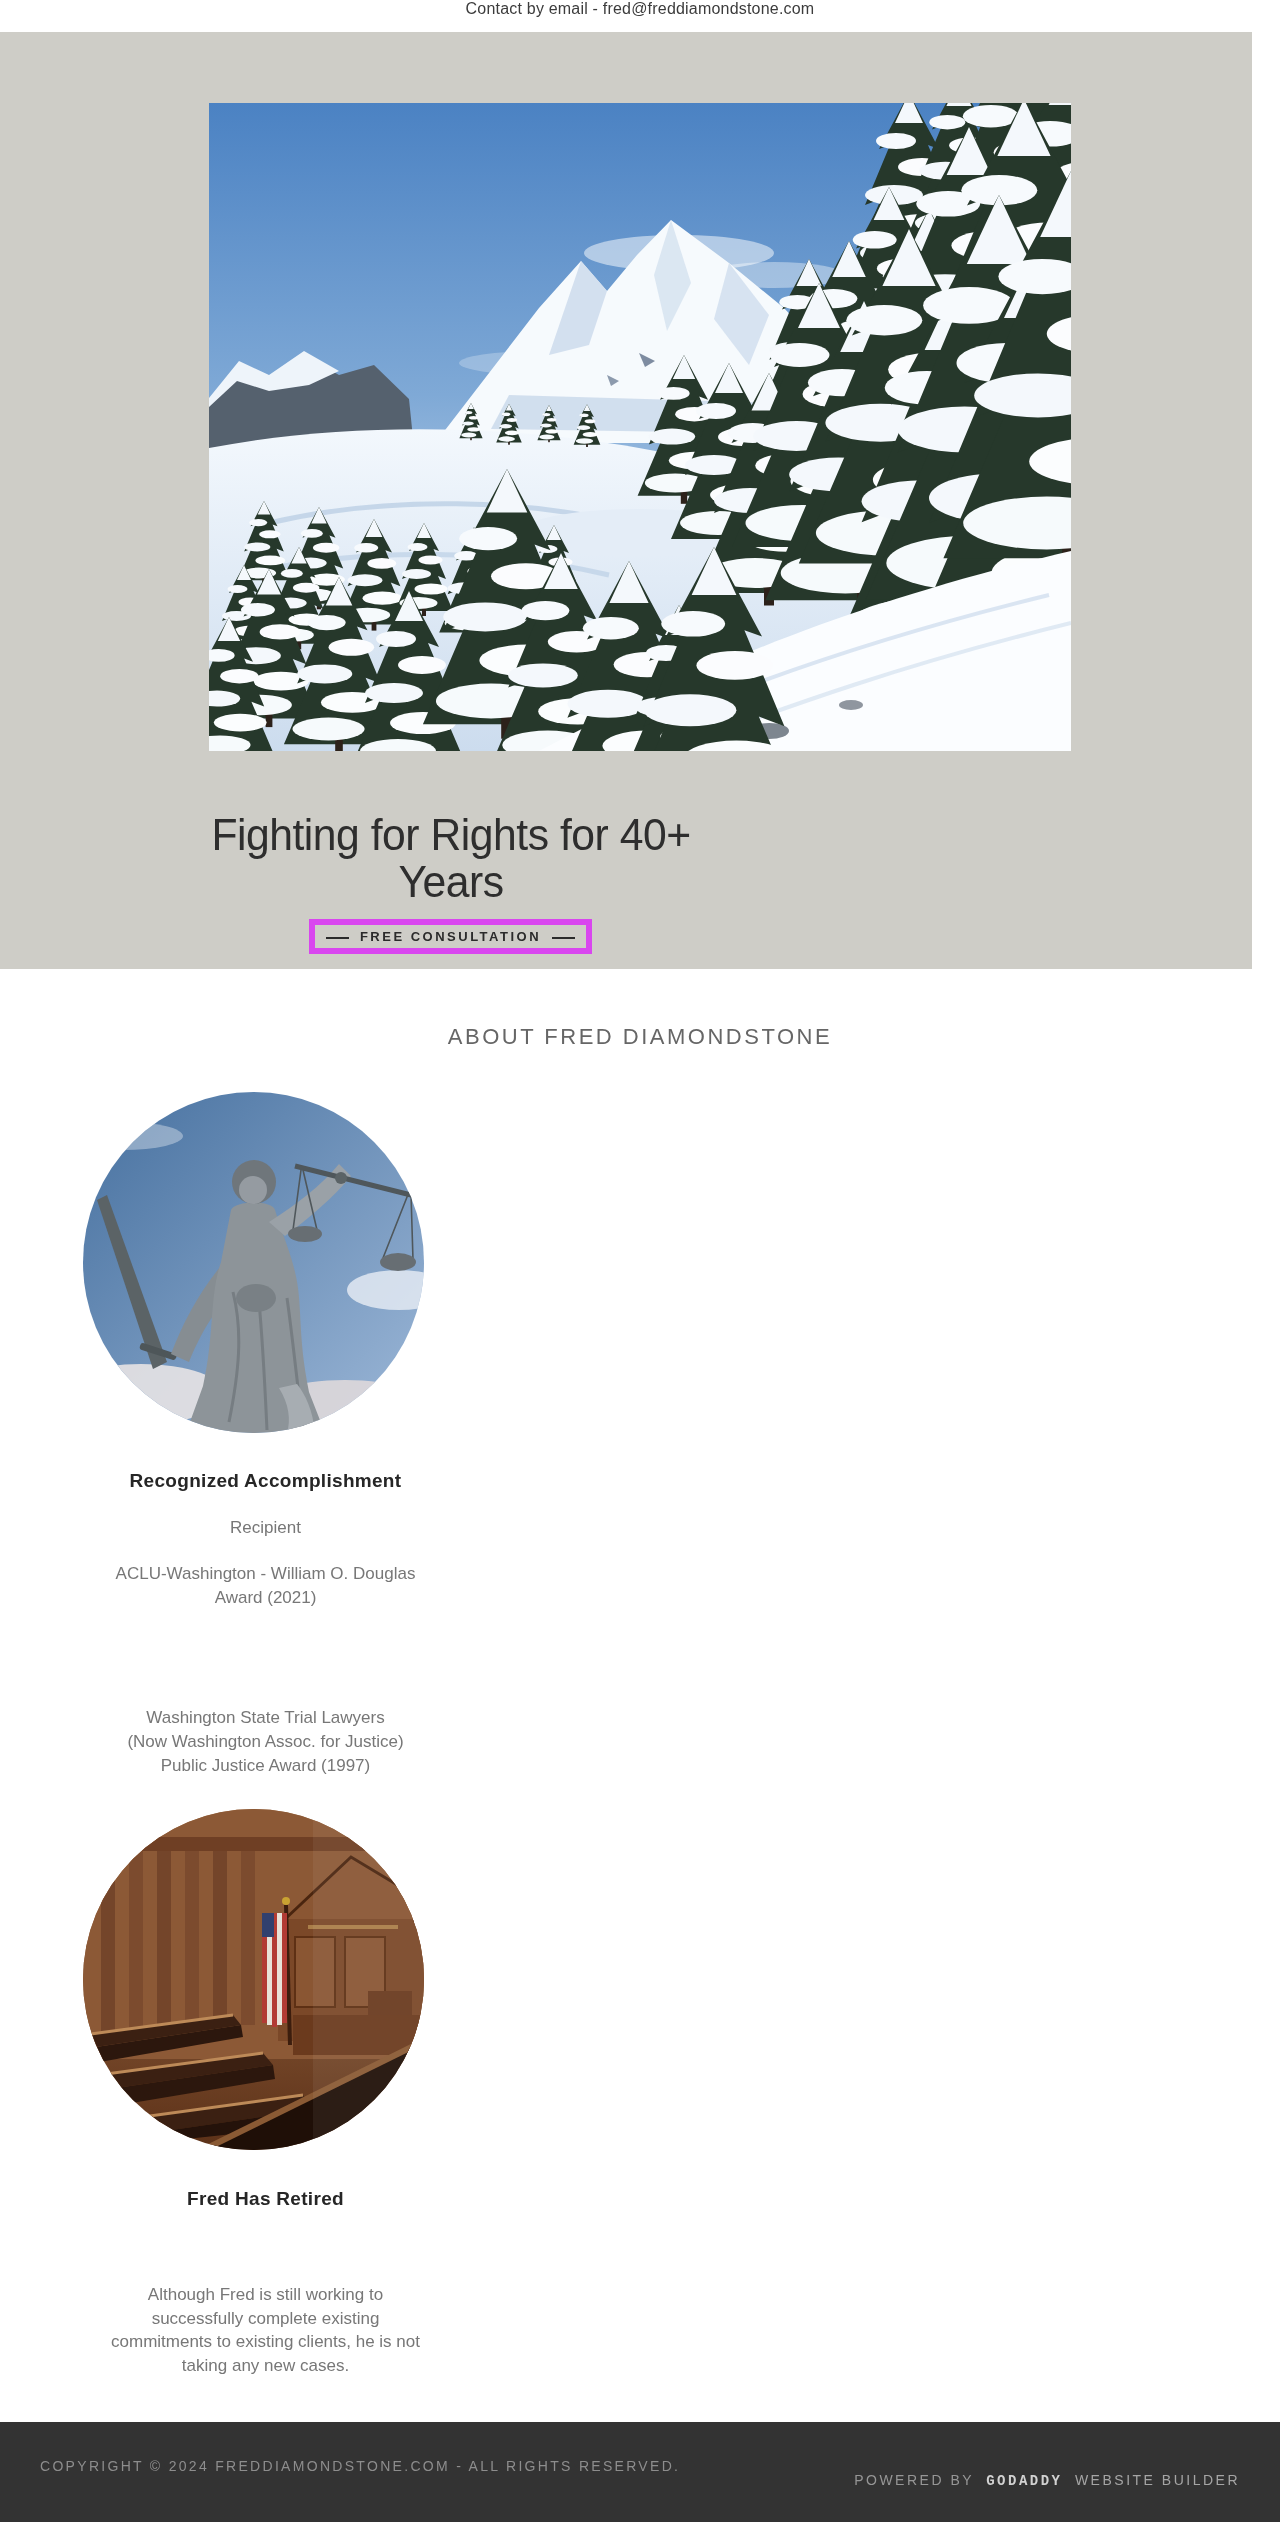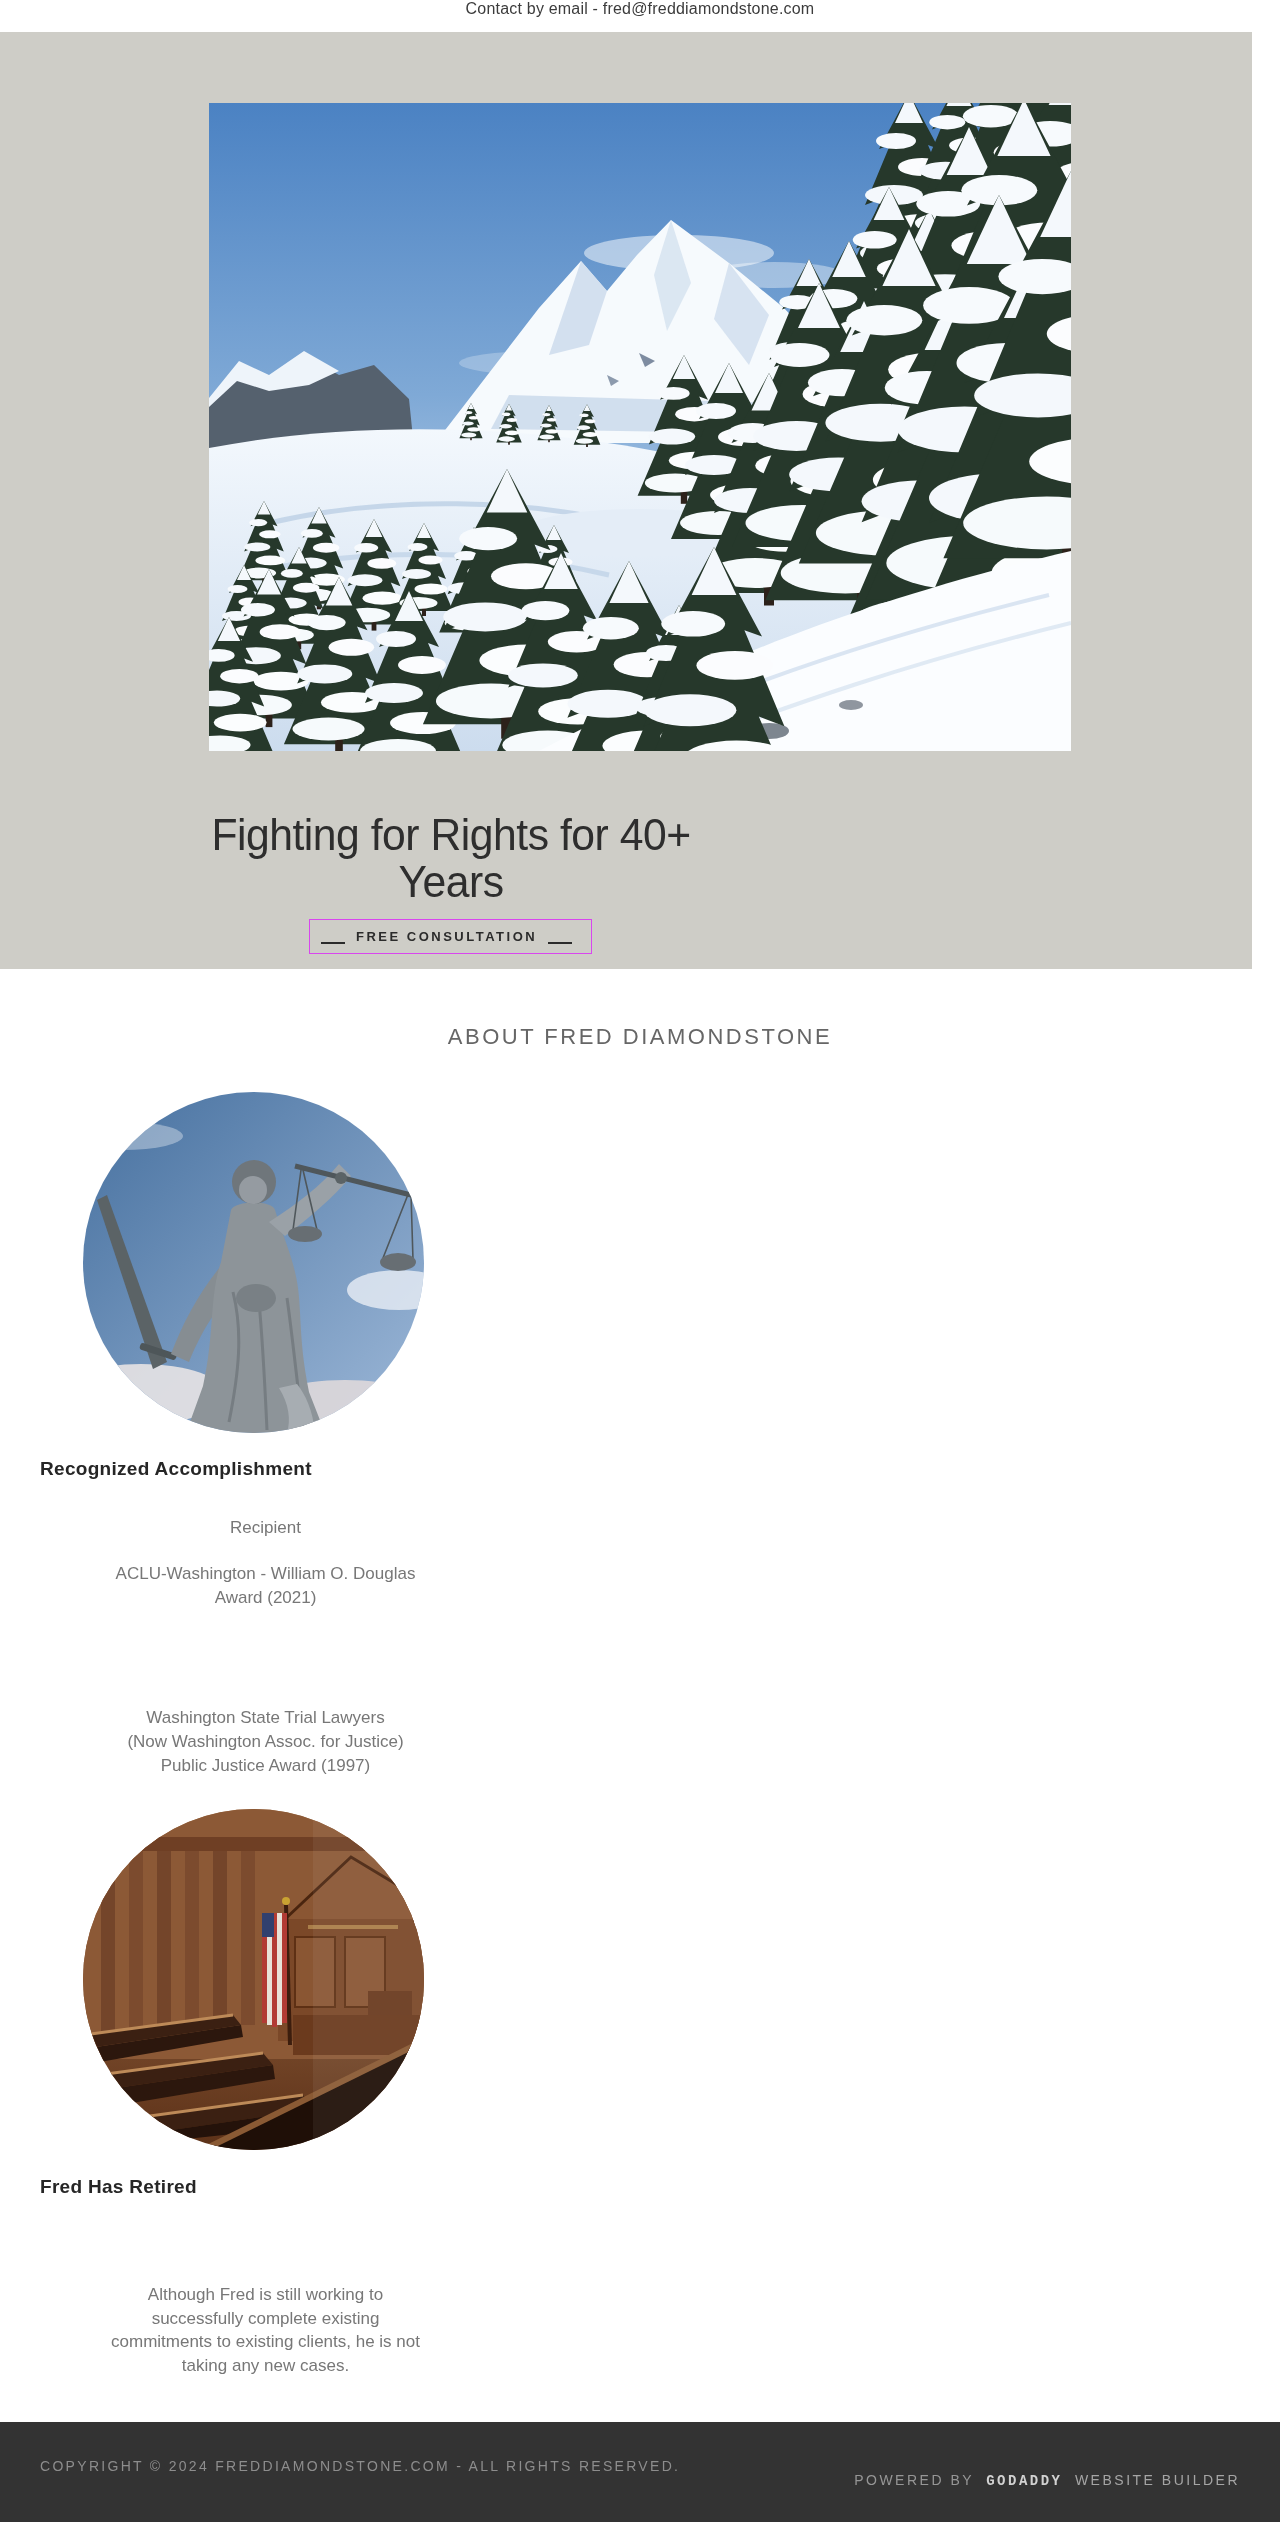--- a/index.html
+++ b/index.html
@@ -11,34 +11,34 @@
   .topbar a{font-size:16px;color:#3c3c3c;text-decoration:none;letter-spacing:.2px;cursor:pointer;}
   
   .hero{position:absolute;left:0;top:32px;width:1252px;height:937px;background:#cecdc7;}
   .hero-photo{position:absolute;left:209px;top:71px;width:862px;height:648px;overflow:hidden;}
   .hero-photo svg{display:block;width:862px;height:648px;}
   .hero-title{position:absolute;left:131px;top:779px;width:640px;margin:0;text-align:center;
               font-size:44px;line-height:47px;font-weight:400;color:#2e2e2e;letter-spacing:-.5px;
               transform:scaleX(.97);transform-origin:center top;}
   .hero-title .line{display:block;}
   .cta{position:absolute;left:309px;top:887px;width:283px;height:35px;box-sizing:border-box;
-       background:transparent;border:1px solid #d946ef;display:flex;align-items:center;
-       justify-content:flex-start;cursor:pointer;padding:0;}
+       background:transparent;border:6px solid #d946ef;display:flex;align-items:center;
+       justify-content:center;cursor:pointer;padding:0;}
   .cta-label{font-family:"Liberation Sans","DejaVu Sans",sans-serif;font-size:13px;font-weight:700;
              letter-spacing:2.5px;color:#2b2b2b;white-space:nowrap;}
   .dash{display:inline-block;width:24px;height:2px;background:#2b2b2b;margin:0 11px;
         align-self:flex-end;margin-bottom:9px;}
   
   .about-heading{position:absolute;left:0;top:1024px;width:1280px;margin:0;text-align:center;
                  font-size:22px;font-weight:400;letter-spacing:2.5px;color:#666666;}
   .circle{position:absolute;left:83px;width:341px;height:341px;border-radius:50%;overflow:hidden;}
   .circle svg{display:block;width:341px;height:341px;}
   .c1{top:1092px;}
   .c2{top:1809px;}
-  .card-title{position:absolute;left:40px;width:427px;margin:0;text-align:left;
+  .card-title{position:absolute;left:40px;width:427px;margin:12px;text-align:center;
               font-size:19px;line-height:22px;font-weight:700;color:#262626;letter-spacing:.3px;}
   .t1{top:1458px;}
   .t2{top:2176px;}
   .gray-text{position:absolute;left:40px;width:427px;text-align:center;color:#777777;
              font-size:17px;line-height:24px;margin:12px;}
   .sub{top:1504px;}
   .aw0{top:1550px;}
   .aw1{top:1622px;}
   .aw2{top:1694px;}
   .retire-body{top:2271px;line-height:23.5px;}

